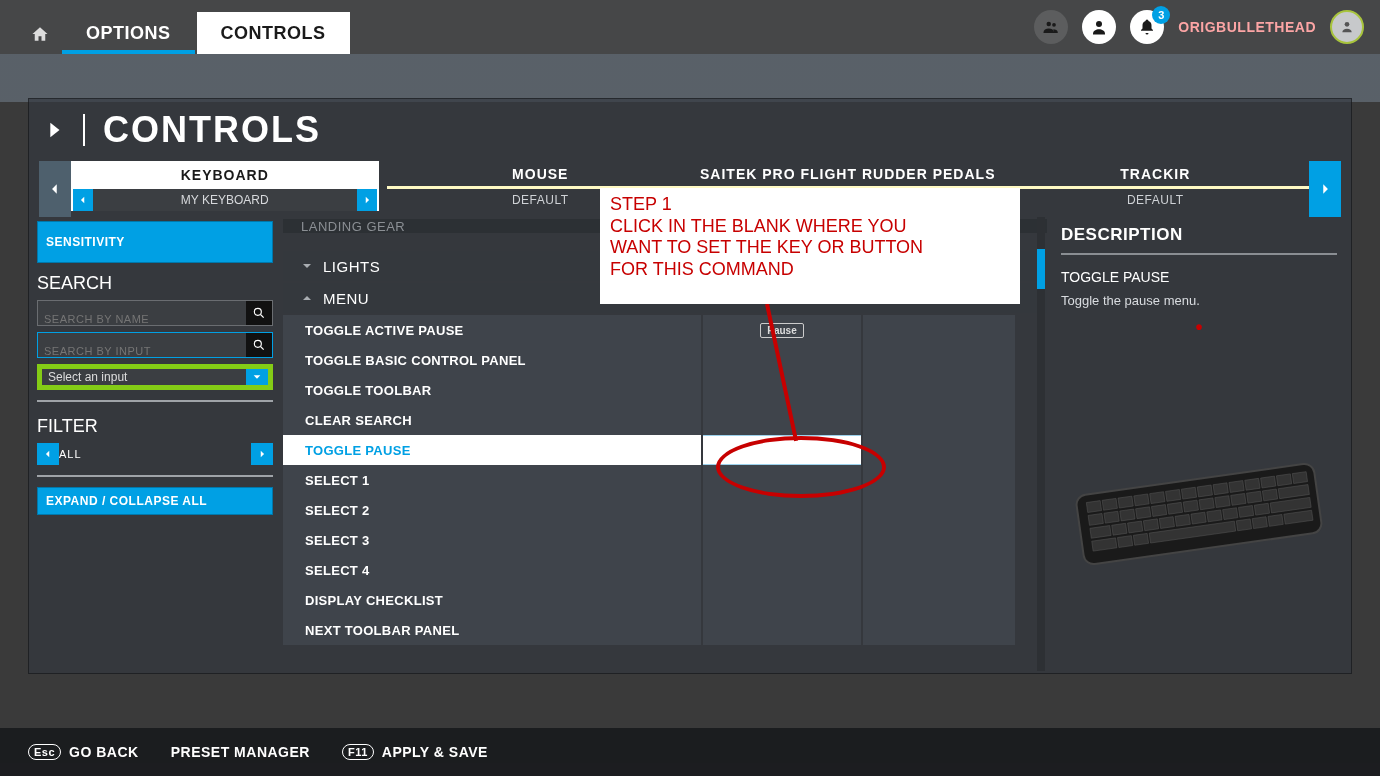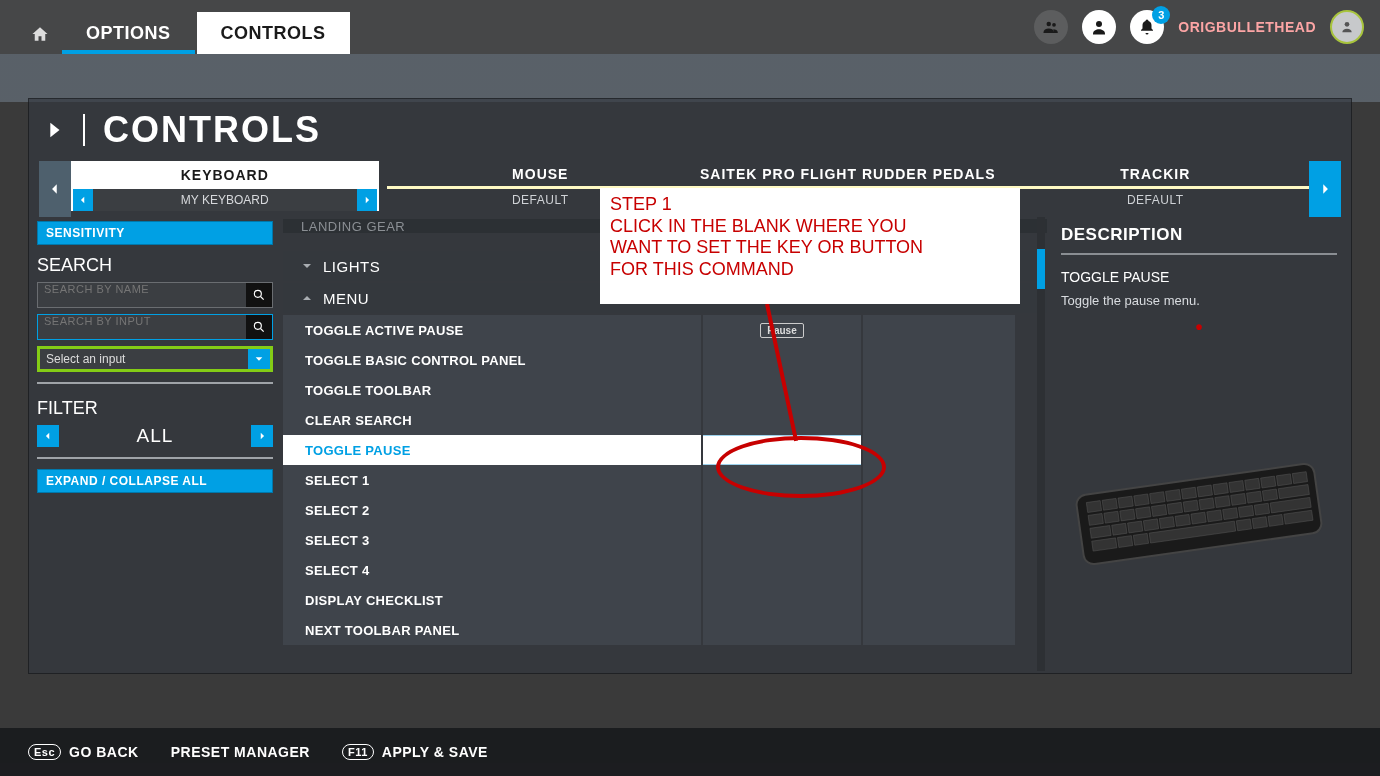--- a/index.html
+++ b/index.html
@@ -50,35 +50,35 @@
   .kb-sub-mid { flex:1; background:#3b3e42; color:#d7d9dc; display:flex; align-items:center; justify-content:center; font-size:12px; }
   .device-slot.other { color:#fff; }
   .device-slot.other .device-top { color:#fff; border-bottom:3px solid #fef9c3; }
   .device-slot.other .device-bot { color:#cfd2d6; }
 
   
   .content { display:flex; height:calc(100% - 120px); }
 
   
   .leftcol { width:252px; display:flex; flex-direction:column; padding:4px 8px; gap:6px; }
-  .blue-btn { background:#00A0E4; color:#fff; font-weight:700; font-size:12px; padding:4px 8px; letter-spacing:0.5px; border:1px solid rgba(0,0,0,0.25); cursor:pointer; display:flex; align-items:center; }
+  .blue-btn { background:#00A0E4; color:#fff; font-weight:700; font-size:12px; padding:13px 8px; letter-spacing:0.5px; border:1px solid rgba(0,0,0,0.25); cursor:pointer; display:flex; align-items:center; }
   .section-label { color:#fff; font-size:18px; font-weight:400; padding-top:4px; }
-  .search-input { display:flex; align-items:flex-start; background:#3b3e42; border:1px solid #6a6d71; height:26px;gap:8px; }
+  .search-input { display:flex; align-items:flex-end; background:#3b3e42; border:1px solid #6a6d71; height:26px;gap:8px; }
   .search-input.highlight { border:1px solid #00A0E4; }
   .search-input input { flex:1; background:transparent; border:none; outline:none; color:#ccc; font-size:11px; padding:0 6px; letter-spacing:0.5px; }
   .search-icon-box { width:26px; height:100%; background:#111; display:flex; align-items:center; justify-content:center; }
   .search-icon-box svg { fill:#fff; width:14px; height:14px; }
-  .dropdown { display:flex; align-items:center; background:#3b3e42; border:3px solid #84cc16; height:26px; cursor:pointer; }
+  .dropdown { display:flex; align-items:center; background:#3b3e42; border:5px solid #84cc16; height:26px; cursor:pointer; }
   .dropdown span { flex:1; color:#ddd; font-size:12px; padding:0 6px; }
   .dropdown .dd-caret { width:22px; height:100%; background:#00A0E4; display:flex; align-items:center; justify-content:center; }
   .dropdown .dd-caret svg { fill:#fff; width:10px; height:10px; }
   .divider { height:2px; background:#9fa3a8; margin:4px 0; }
   .filter-row { display:flex; align-items:center; gap:0; }
   .filter-row .arrowbtn { width:22px; height:22px; }
-  .filter-mid { flex:1; text-align:center; color:#fff; font-size:19px; letter-spacing:1px; }
+  .filter-mid { flex:1; color:#fff; font-size:11px; letter-spacing:1px; }
   .expand-btn { height:24px; }
 
   
   .midcol { flex:1; position:relative; overflow:hidden; padding:2px 0 2px 2px; }
   .listwrap { display:flex; flex-direction:column; gap:2px; }
   .listrow { display:flex; align-items:stretch; height:30px; gap:2px; }
   .cat-header { flex:1; background:#34383d; color:#fff; font-size:15px; display:flex; align-items:center; padding-left:18px; letter-spacing:0.5px; cursor:pointer; }
   .cat-header.partial { color:#8b8f94; background:#2c3034; }
   .cat-header .chev { margin-right:10px; display:inline-flex; }
   .cat-header .chev svg { fill:#a9adb2; width:12px; height:12px; }

